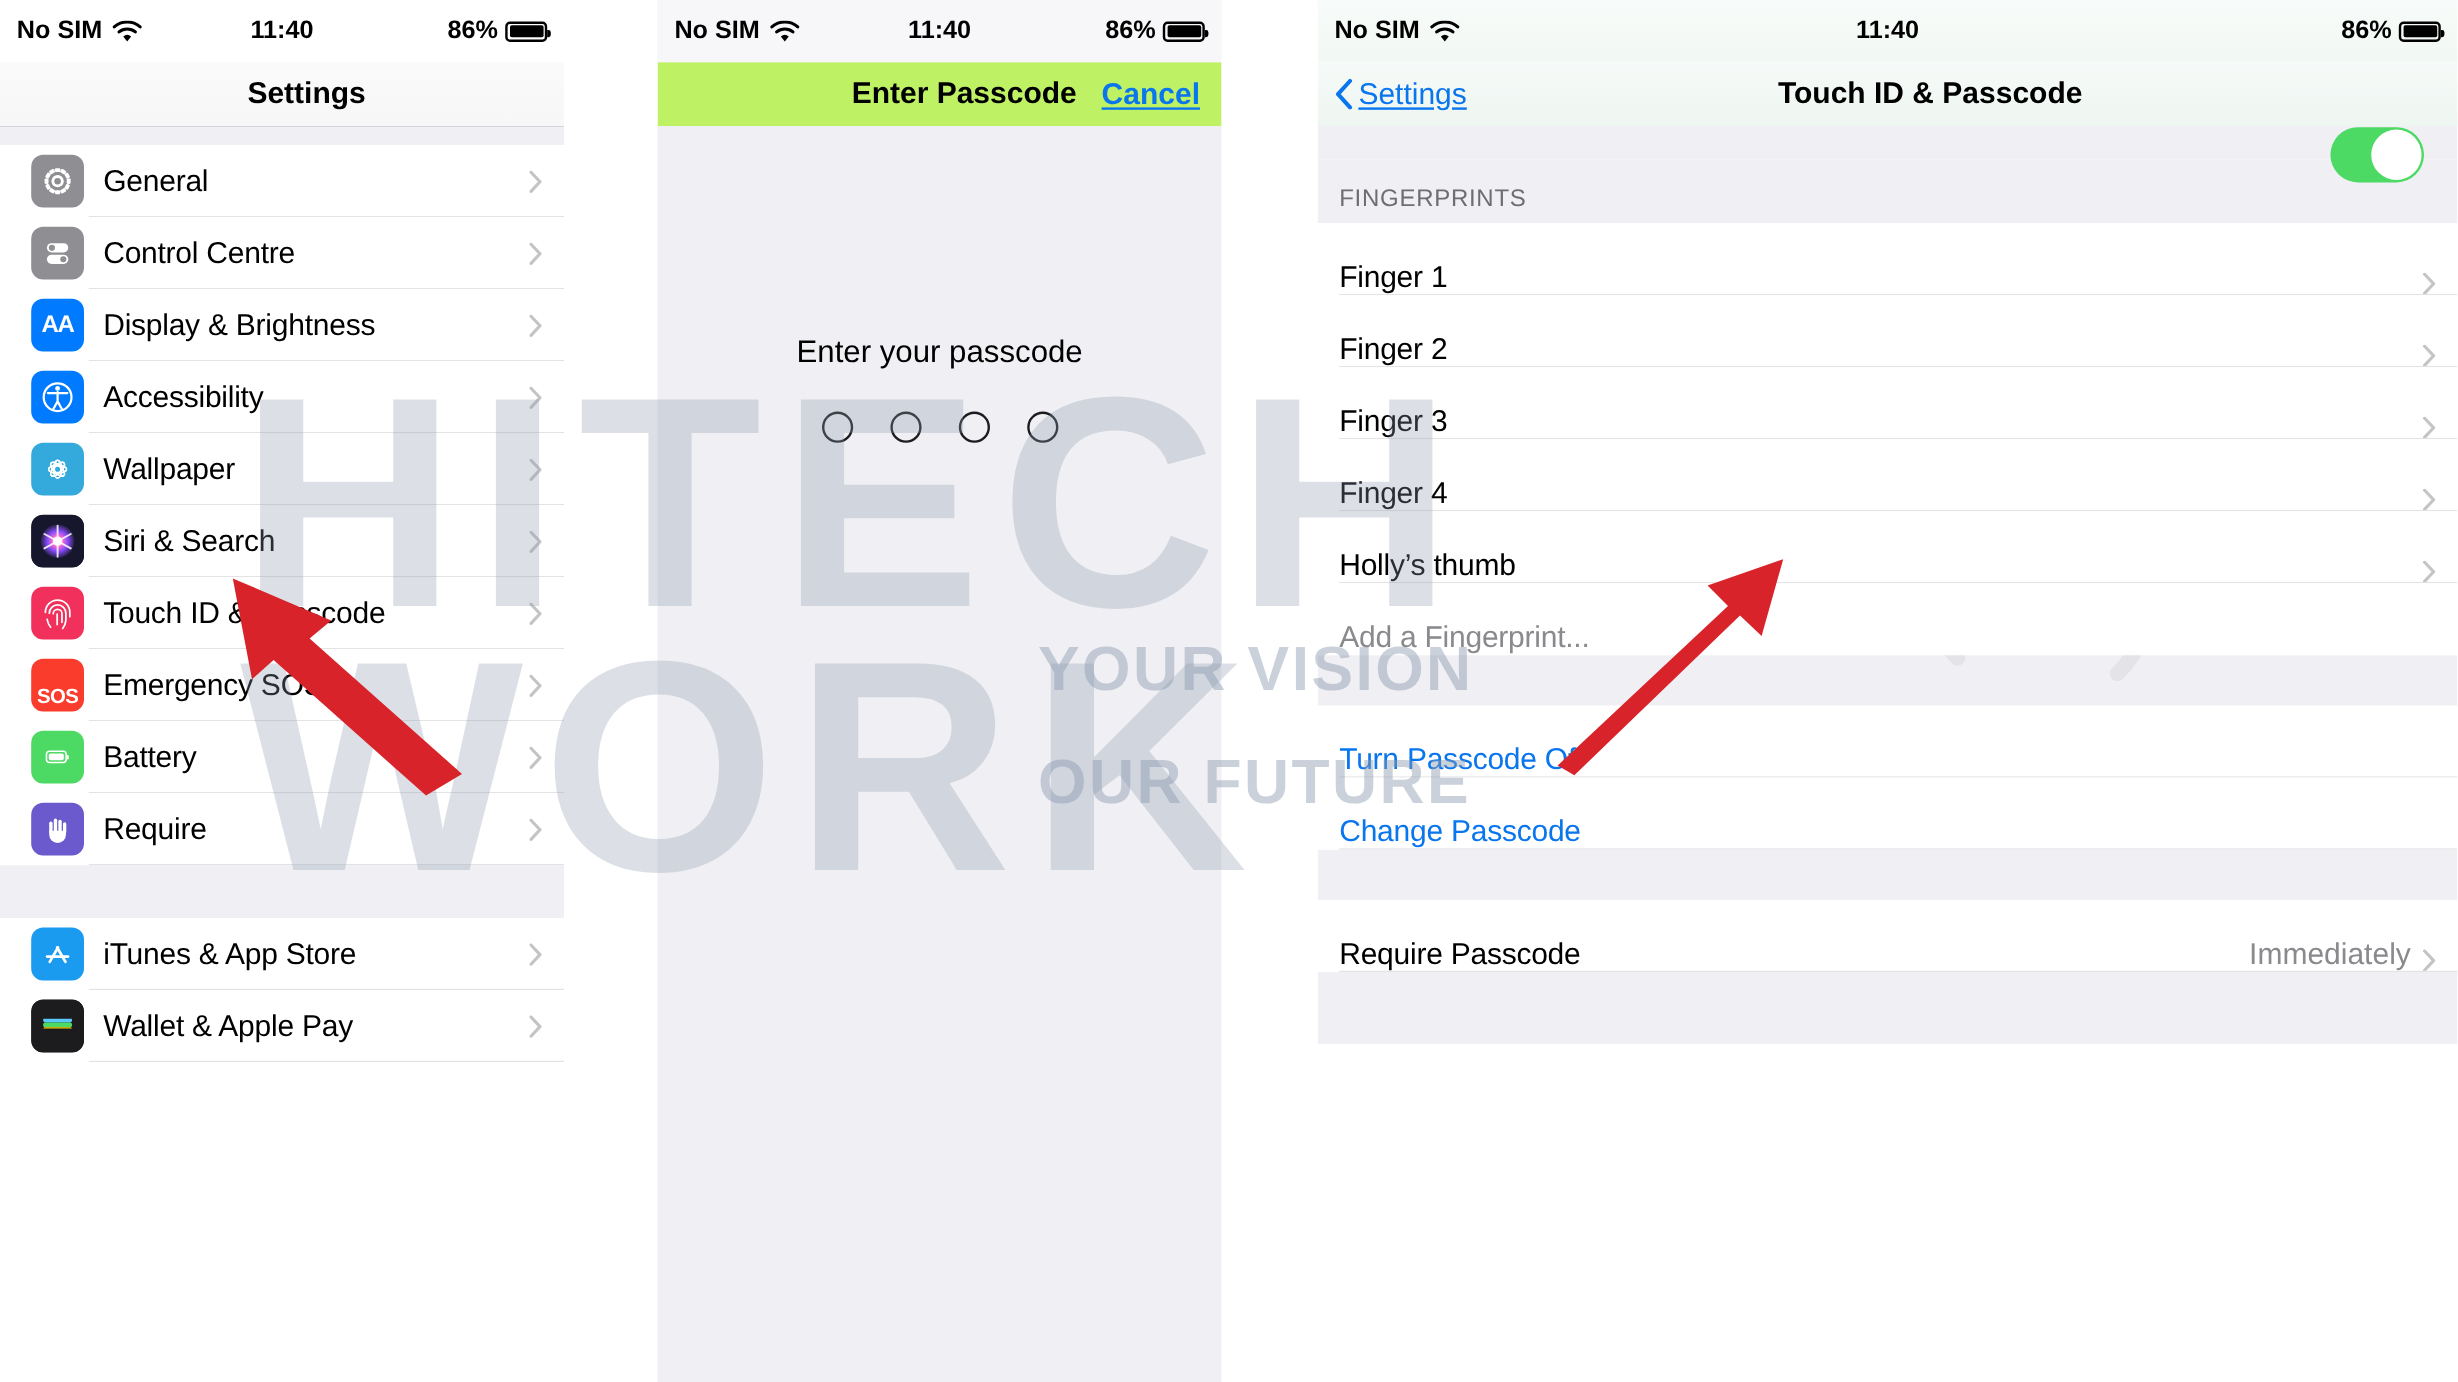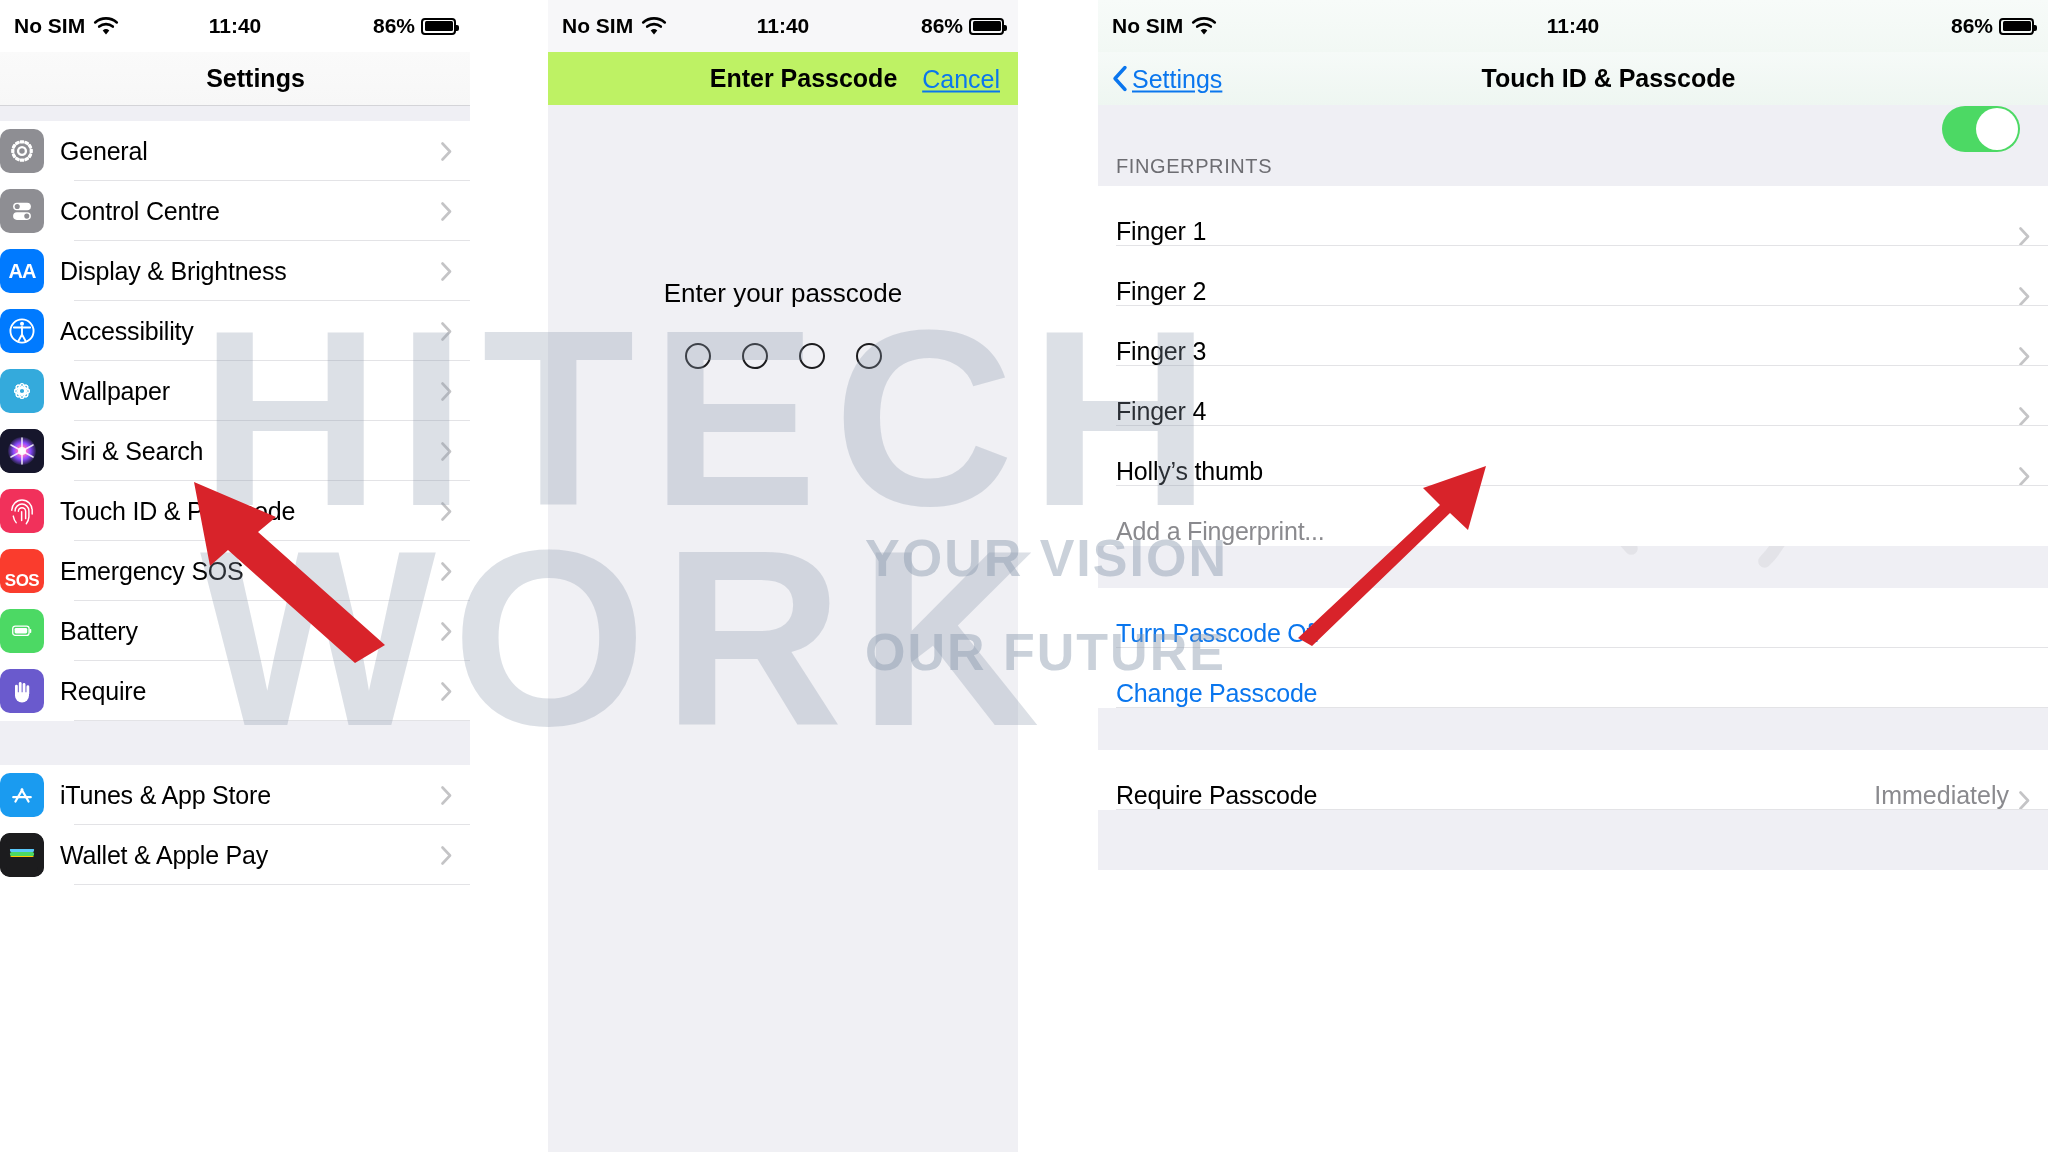--- a/index.html
+++ b/index.html
@@ -49,37 +49,37 @@
     display: flex; align-items: center; justify-content: center;
     font-size: 25px; font-weight: 700; color: #000; padding-left: 41px;
   }
   .navbar.grad-1 { background: linear-gradient(180deg,#fafafa 0%,#f7f7f7 100%); }
   .navbar.grad-2 { background:#bef264; }
   .navbar.grad-3 { background: linear-gradient(180deg,#f6faf8 0%,#eef6f1 100%); }
   .nav-hairline { height:1px; background:#d4d4d8; }
 
   .nav-right-link {
     position: absolute; right: 18px; top: 50%; transform: translateY(-50%);
-    color: #0a76ee; font-size: 25px; font-weight: 400;
+    color: #0a76ee; font-size: 25px; font-weight: 700;
     text-decoration: underline; text-underline-offset: 3px;
   }
   .nav-back {
     position:absolute; left:14px; top:50%; transform: translateY(-50%);
     display:flex; align-items:center; gap:4px;
     color:#0a76ee; font-size:25px; font-weight:400;
   }
   .nav-back .chev-left { width:16px; height:26px; }
   .nav-back .lbl { text-decoration: underline; text-underline-offset: 3px; }
   .nav-title-offset { margin-left: 30px; }
 
   
   .group-gap { background:#efeff4; }
   .row {
     position: relative; display:flex; align-items:center;
-    background:#ffffff; height: 60px; padding-left: 0;
+    background:#ffffff; height: 60px; padding-left: 26px;
   }
   .row .row-sep {
     position:absolute; left: 74px; right: 0; bottom: 0; height: 1px; background:#e3e3e6;
   }
   .row.noicon { padding-left: 18px; align-items: flex-end; }
   .row.noicon .row-sep { left: 18px; }
   .row-label { font-size: 25px; color:#000; letter-spacing:-0.2px; }
   .row-label.blue { color:#0a76ee; }
   .row-label.muted { color:#8a8a8e; }
   .row-value { margin-left:auto; margin-right: 10px; font-size:25px; color:#8a8a8e; }

